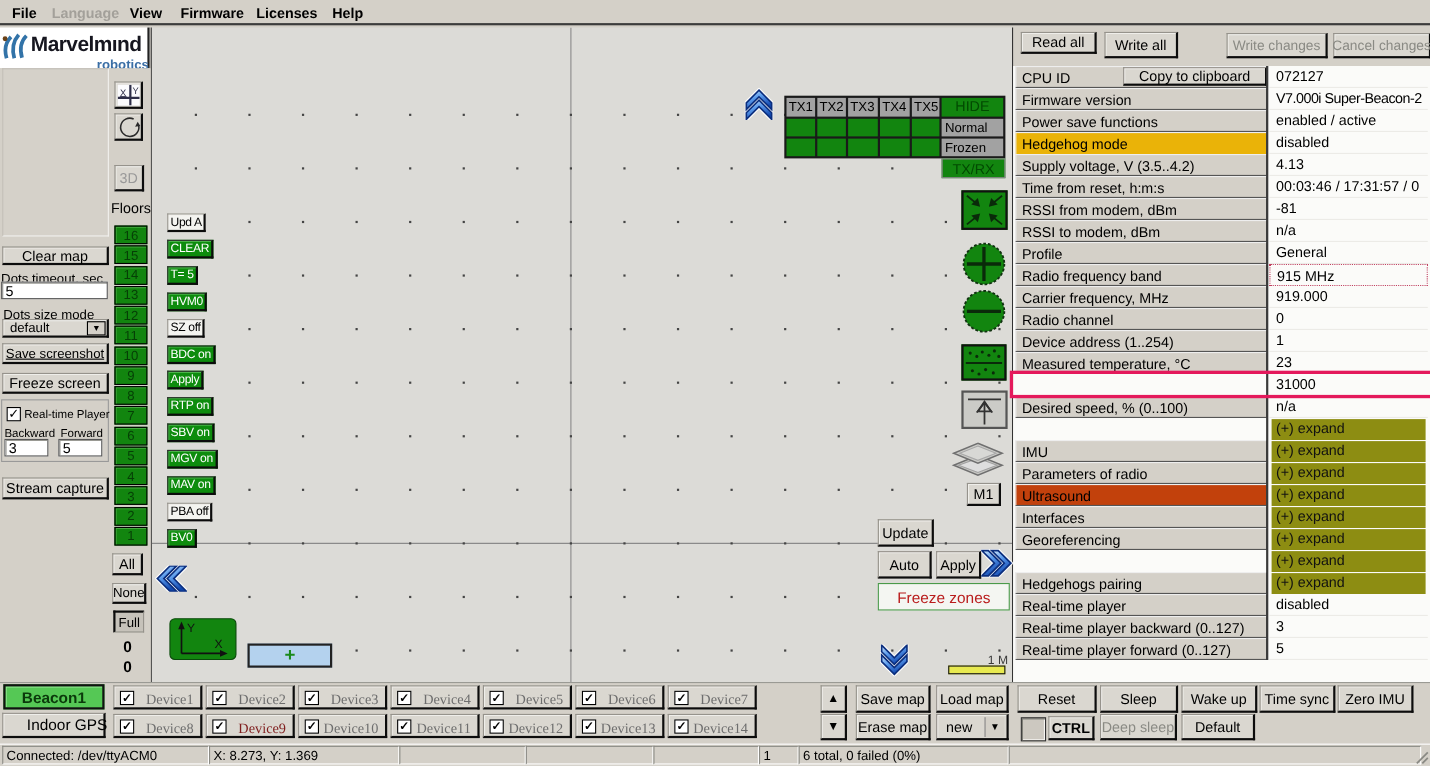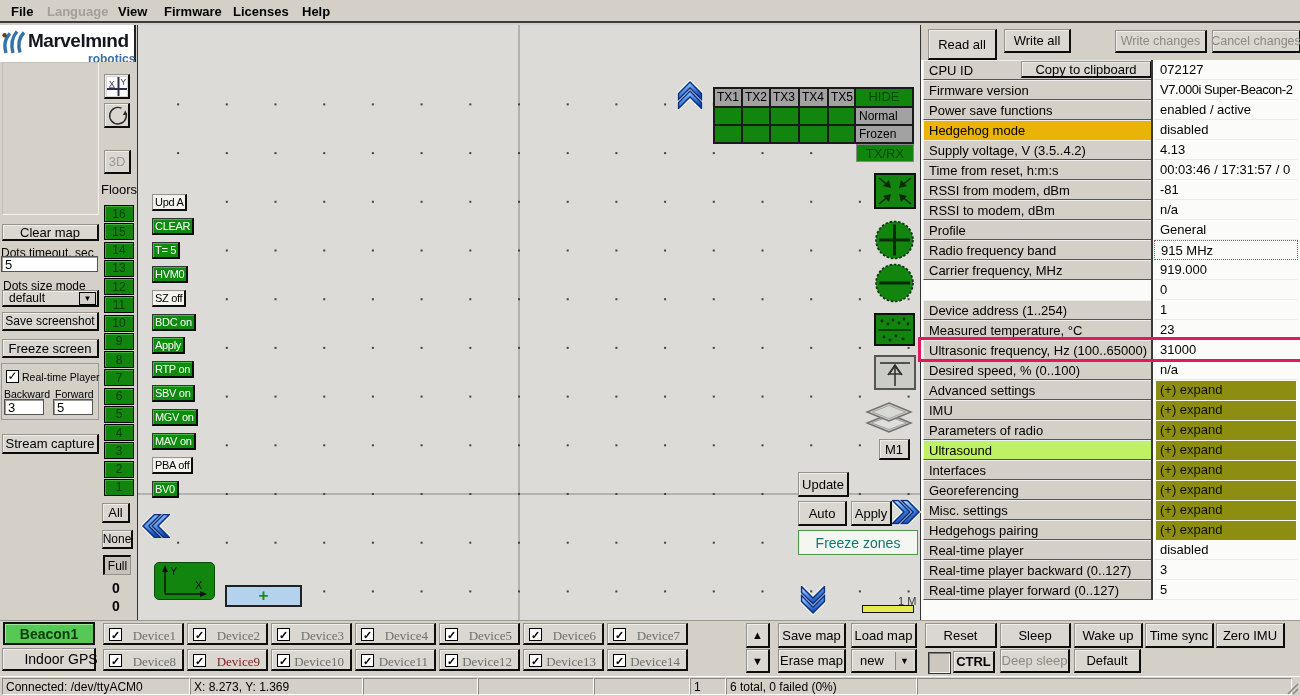--- a/index.html
+++ b/index.html
@@ -332,21 +332,21 @@
     <path d="M24 12 L46 21 L24 30 L2 21 Z" fill="#c8c8c4" stroke="#707070" stroke-width="1.4"></path>
     <path d="M24 14.5 L41.5 21 L24 27.5 L6.5 21 Z" fill="#dedede" stroke="#a0a0a0" stroke-width="1"></path>
     <path d="M24 1 L46 10 L24 19 L2 10 Z" fill="#ccccc8" stroke="#707070" stroke-width="1.4"></path>
     <path d="M24 3.5 L40.5 10 L24 16.5 L7.5 10 Z" fill="#d8d8d5" stroke="#a8a8a8" stroke-width="1"></path>
   </svg>
   <div class="btn" style="left:741px;top:414px;width:31px;height:21px;font-size:13px;">M1</div>
 
   <div class="btn" style="left:660px;top:447px;width:51px;height:25px;font-size:13px;">Update</div>
   <div class="btn" style="left:660px;top:476px;width:49px;height:25px;font-size:13px;">Auto</div>
   <div class="btn" style="left:713px;top:476px;width:41px;height:25px;font-size:13px;">Apply</div>
-  <div class="abs" style="left:660px;top:505px;width:120px;height:25px;background:#f4f6f2;border:1px solid #4a9a4a;display:flex;align-items:center;justify-content:center;color:#0f766e;font-size:14px;">Freeze zones</div>
+  <div class="abs" style="left:660px;top:505px;width:120px;height:25px;background:#f4f6f2;border:1px solid #4a9a4a;display:flex;align-items:center;justify-content:center;color:#b91c1c;font-size:14px;">Freeze zones</div>
 
   <div class="abs" style="left:16px;top:537px;width:61px;height:38px;background:#12850f;border-radius:5px;border:1px solid #0a4a0a;">
     <svg width="59" height="36" viewBox="0 0 59 36">
       <line x1="10" y1="31" x2="10" y2="6" stroke="#111" stroke-width="1.5"></line>
       <path d="M10 2 L7 9 L13 9 Z" fill="#111"></path>
       <line x1="10" y1="31" x2="48" y2="31" stroke="#111" stroke-width="1.5"></line>
       <path d="M52 31 L45 28 L45 34 Z" fill="#111"></path>
       <text x="15" y="12" font-size="11" fill="#111">Y</text>
       <text x="40" y="26" font-size="11" fill="#111">X</text>
     </svg>
@@ -404,21 +404,21 @@
 
 <div class="abs" id="sidebar" style="left:0;top:62px;width:137px;height:558px;background:#d4d0c8;">
   <div class="abs" style="left:2px;top:0px;width:97px;height:153px;background:#d5d1c9;border:1px solid #c4c0b8;border-bottom-color:#f2f1ee;border-right-color:#f2f1ee;"></div>
   <div class="btn" style="left:2px;top:162px;width:97px;height:17px;">Clear map</div>
   <div class="lbl" style="left:1px;top:184px;font-size:12px;">Dots timeout, sec</div>
   <div class="inp" style="left:1px;top:194px;width:97px;height:16px;">5</div>
   <div class="lbl" style="left:3px;top:217px;font-size:12px;">Dots size mode</div>
   <div class="btn" style="left:2px;top:228px;width:97px;height:17px;justify-content:flex-start;padding-left:6px;font-size:12px;">default
     <span style="position:absolute;right:1px;top:1px;width:17px;height:13px;background:#d4d0c8;border:1px solid #000;display:flex;align-items:center;justify-content:center;font-size:8px;">▼</span>
   </div>
-  <div class="btn" style="left:2px;top:250px;width:97px;height:19px;font-size:12px;">Save screenshot</div>
+  <div class="btn" style="left:2px;top:250px;width:97px;height:19px;font-size:12px;text-decoration:underline;">Save screenshot</div>
   <div class="btn" style="left:2px;top:277px;width:97px;height:19px;">Freeze screen</div>
   <div class="abs" style="left:1px;top:301px;width:98px;height:57px;border:1px solid #999;">
     <div class="abs" style="left:4px;top:6px;width:13px;height:13px;background:#fff;border:1px solid #000;font-size:12px;line-height:11px;text-align:center;">✓</div>
     <div class="lbl" style="left:20px;top:7px;font-size:10.5px;">Real-time Player</div>
     <div class="lbl" style="left:2px;top:24px;font-size:10.5px;">Backward</div>
     <div class="lbl" style="left:53px;top:24px;font-size:10.5px;">Forward</div>
     <div class="inp" style="left:2px;top:35px;width:40px;height:16px;">3</div>
     <div class="inp" style="left:51px;top:35px;width:40px;height:16px;">5</div>
   </div>
   <div class="btn" style="left:2px;top:372px;width:97px;height:20px;">Stream capture</div>
@@ -461,21 +461,21 @@
     <div class="abs" style="left:4px;top:398.5px;width:30px;height:17px;background:#12850f;border:1px solid #000;box-shadow:inset 1px 1px 0 #45aa40;color:#063f06;font-size:12px;display:flex;align-items:center;justify-content:center;">2</div>
     <div class="abs" style="left:4px;top:416.8px;width:30px;height:17px;background:#12850f;border:1px solid #000;box-shadow:inset 1px 1px 0 #45aa40;color:#063f06;font-size:12px;display:flex;align-items:center;justify-content:center;">1</div>
     <div class="btn" style="left:2px;top:441px;width:28px;height:20px;">All</div>
     <div class="btn" style="left:2px;top:468px;width:31px;height:19px;font-size:12px;">None</div>
     <div class="btn" style="left:3px;top:493px;width:28px;height:20px;background:#c6c2ba;font-size:12px;border:2px solid #0c0c0c;border-right:1px solid #96938c;border-bottom:1px solid #96938c;box-shadow:none;">Full</div>
     <div class="lbl" style="left:12px;top:518px;font-weight:bold;font-size:14px;">0</div>
     <div class="lbl" style="left:12px;top:536px;font-weight:bold;font-size:14px;">0</div>
   </div>
 
 <div class="abs" id="rightpanel" style="left:920px;top:25px;width:380px;height:595px;background:#d4d0c8;border-left:1px solid #333;">
-  <div class="btn" style="left:7px;top:4px;width:69px;height:31px;">Read all</div>
+  <div class="btn" style="left:7px;top:4px;width:69px;height:20px;">Read all</div>
   <div class="btn" style="left:83px;top:4px;width:67px;height:24px;">Write all</div>
   <div class="btn dis" style="left:194px;top:5px;width:92px;height:23px;font-size:12.5px;">Write changes</div>
   <div class="btn dis" style="left:291px;top:5px;width:89px;height:23px;font-size:12.5px;">Cancel changes</div>
   <div class="abs" id="table" style="left:0px;top:35px;width:380px;height:560px;background:#fbfbf9;">
       <div class="abs" style="left:2px;top:0px;width:229px;height:20px;background:#d4d0c8;border:1px solid #555;border-top-color:#eee;border-left-color:#eee;">
         <div class="lbl" style="left:5px;top:2px;">CPU ID</div>
       </div>
       <div class="abs" style="left:233px;top:0px;width:144px;height:20px;border-bottom:1px solid #ecebe7;">
         <div class="lbl" style="left:6px;top:2px;">072127</div>
       </div>
@@ -533,86 +533,80 @@
       </div>
       <div class="abs" style="left:233px;top:180px;width:144px;height:20px;border:1px dotted #c04060;">
         <div class="lbl" style="left:6px;top:2px;">915 MHz</div>
       </div>
       <div class="abs" style="left:2px;top:200px;width:229px;height:20px;background:#d4d0c8;border:1px solid #555;border-top-color:#eee;border-left-color:#eee;">
         <div class="lbl" style="left:5px;top:2px;">Carrier frequency, MHz</div>
       </div>
       <div class="abs" style="left:233px;top:200px;width:144px;height:20px;border-bottom:1px solid #ecebe7;">
         <div class="lbl" style="left:6px;top:2px;">919.000</div>
       </div>
+      <div class="abs" style="left:2px;top:220px;width:229px;height:20px;background:#d4d0c8;border:1px solid #555;border-top-color:#eee;border-left-color:#eee;">
+        <div class="lbl" style="left:5px;top:2px;">Radio channel</div>
+      </div>
       <div class="abs" style="left:233px;top:220px;width:144px;height:20px;border-bottom:1px solid #ecebe7;">
         <div class="lbl" style="left:6px;top:2px;">0</div>
       </div>
       <div class="abs" style="left:2px;top:240px;width:229px;height:20px;background:#d4d0c8;border:1px solid #555;border-top-color:#eee;border-left-color:#eee;">
         <div class="lbl" style="left:5px;top:2px;">Device address (1..254)</div>
       </div>
       <div class="abs" style="left:233px;top:240px;width:144px;height:20px;border-bottom:1px solid #ecebe7;">
         <div class="lbl" style="left:6px;top:2px;">1</div>
       </div>
       <div class="abs" style="left:2px;top:260px;width:229px;height:20px;background:#d4d0c8;border:1px solid #555;border-top-color:#eee;border-left-color:#eee;">
         <div class="lbl" style="left:5px;top:2px;">Measured temperature, °C</div>
       </div>
       <div class="abs" style="left:233px;top:260px;width:144px;height:20px;border-bottom:1px solid #ecebe7;">
         <div class="lbl" style="left:6px;top:2px;">23</div>
-      </div>
-      <div class="abs" style="left:2px;top:280px;width:229px;height:20px;background:#d4d0c8;border:1px solid #555;border-top-color:#eee;border-left-color:#eee;">
-        <div class="lbl" style="left:5px;top:2px;">Ultrasonic frequency, Hz (100..65000)</div>
       </div>
       <div class="abs" style="left:233px;top:280px;width:144px;height:20px;border-bottom:1px solid #ecebe7;">
         <div class="lbl" style="left:6px;top:2px;">31000</div>
       </div>
       <div class="abs" style="left:-3px;top:277px;width:386px;height:25px;border:3px solid #e4195c;z-index:5;"></div>
       <div class="abs" style="left:2px;top:300px;width:229px;height:20px;background:#d4d0c8;border:1px solid #555;border-top-color:#eee;border-left-color:#eee;">
         <div class="lbl" style="left:5px;top:2px;">Desired speed, % (0..100)</div>
       </div>
       <div class="abs" style="left:233px;top:300px;width:144px;height:20px;border-bottom:1px solid #ecebe7;">
         <div class="lbl" style="left:6px;top:2px;">n/a</div>
       </div>
-      <div class="abs" style="left:2px;top:320px;width:229px;height:20px;background:#d4d0c8;border:1px solid #555;border-top-color:#eee;border-left-color:#eee;">
-        <div class="lbl" style="left:5px;top:2px;">Advanced settings</div>
-      </div>
       <div class="abs" style="left:235px;top:321px;width:140px;height:19px;background:#8d8d12;">
         <div class="lbl" style="left:4px;top:1px;color:#111;">(+) expand</div>
       </div>
       <div class="abs" style="left:2px;top:340px;width:229px;height:20px;background:#d4d0c8;border:1px solid #555;border-top-color:#eee;border-left-color:#eee;">
         <div class="lbl" style="left:5px;top:2px;">IMU</div>
       </div>
       <div class="abs" style="left:235px;top:341px;width:140px;height:19px;background:#8d8d12;">
         <div class="lbl" style="left:4px;top:1px;color:#111;">(+) expand</div>
       </div>
       <div class="abs" style="left:2px;top:360px;width:229px;height:20px;background:#d4d0c8;border:1px solid #555;border-top-color:#eee;border-left-color:#eee;">
         <div class="lbl" style="left:5px;top:2px;">Parameters of radio</div>
       </div>
       <div class="abs" style="left:235px;top:361px;width:140px;height:19px;background:#8d8d12;">
         <div class="lbl" style="left:4px;top:1px;color:#111;">(+) expand</div>
       </div>
-      <div class="abs" style="left:2px;top:380px;width:229px;height:20px;background:#bef264;border:1px solid #555;border-top-color:#eee;border-left-color:#eee;">
+      <div class="abs" style="left:2px;top:380px;width:229px;height:20px;background:#c2410c;border:1px solid #555;border-top-color:#eee;border-left-color:#eee;">
         <div class="lbl" style="left:5px;top:2px;">Ultrasound</div>
       </div>
       <div class="abs" style="left:235px;top:381px;width:140px;height:19px;background:#8d8d12;">
         <div class="lbl" style="left:4px;top:1px;color:#111;">(+) expand</div>
       </div>
       <div class="abs" style="left:2px;top:400px;width:229px;height:20px;background:#d4d0c8;border:1px solid #555;border-top-color:#eee;border-left-color:#eee;">
         <div class="lbl" style="left:5px;top:2px;">Interfaces</div>
       </div>
       <div class="abs" style="left:235px;top:401px;width:140px;height:19px;background:#8d8d12;">
         <div class="lbl" style="left:4px;top:1px;color:#111;">(+) expand</div>
       </div>
       <div class="abs" style="left:2px;top:420px;width:229px;height:20px;background:#d4d0c8;border:1px solid #555;border-top-color:#eee;border-left-color:#eee;">
         <div class="lbl" style="left:5px;top:2px;">Georeferencing</div>
       </div>
       <div class="abs" style="left:235px;top:421px;width:140px;height:19px;background:#8d8d12;">
         <div class="lbl" style="left:4px;top:1px;color:#111;">(+) expand</div>
-      </div>
-      <div class="abs" style="left:2px;top:440px;width:229px;height:20px;background:#d4d0c8;border:1px solid #555;border-top-color:#eee;border-left-color:#eee;">
-        <div class="lbl" style="left:5px;top:2px;">Misc. settings</div>
       </div>
       <div class="abs" style="left:235px;top:441px;width:140px;height:19px;background:#8d8d12;">
         <div class="lbl" style="left:4px;top:1px;color:#111;">(+) expand</div>
       </div>
       <div class="abs" style="left:2px;top:460px;width:229px;height:20px;background:#d4d0c8;border:1px solid #555;border-top-color:#eee;border-left-color:#eee;">
         <div class="lbl" style="left:5px;top:2px;">Hedgehogs pairing</div>
       </div>
       <div class="abs" style="left:235px;top:461px;width:140px;height:19px;background:#8d8d12;">
         <div class="lbl" style="left:4px;top:1px;color:#111;">(+) expand</div>
       </div>

